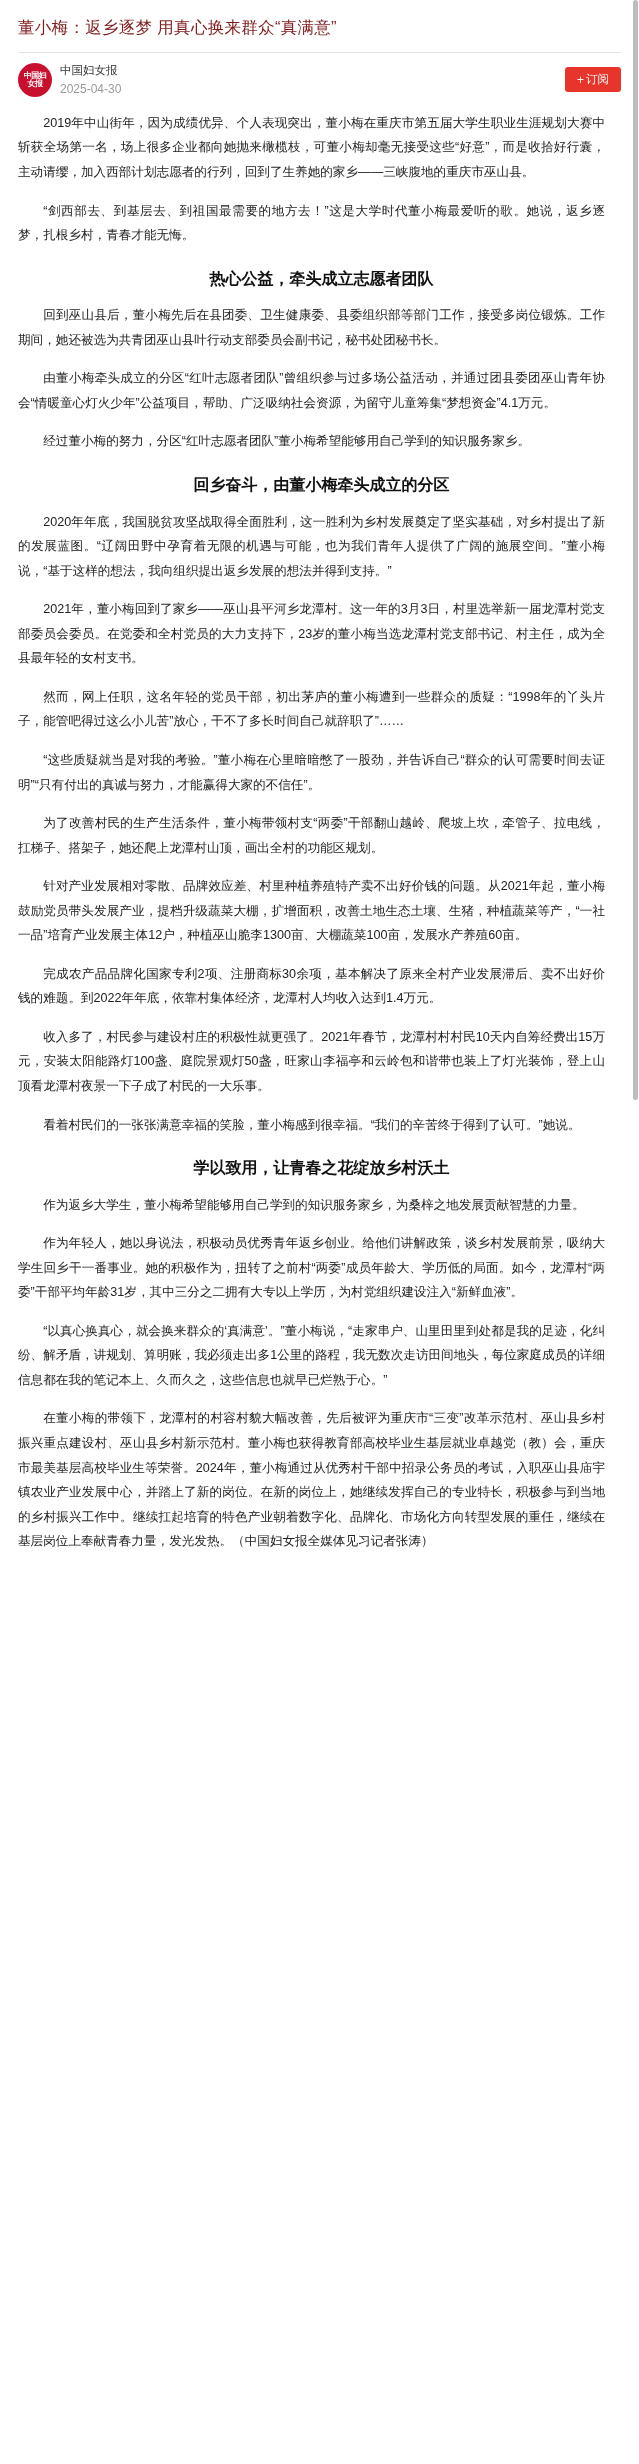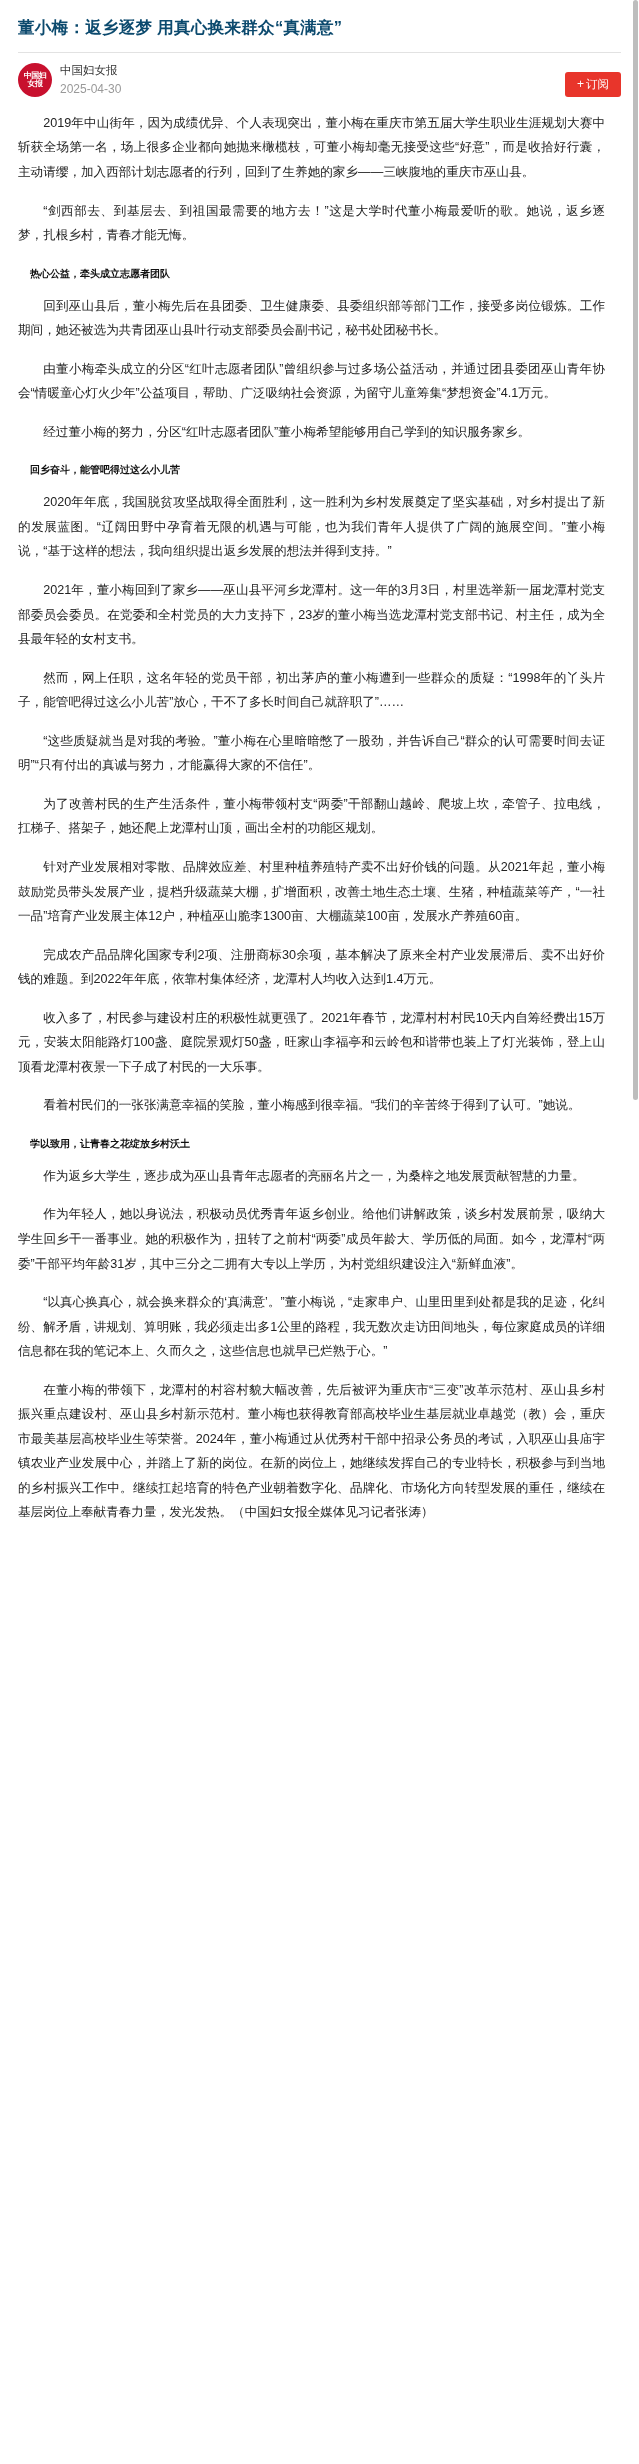--- a/index.html
+++ b/index.html
@@ -14,34 +14,34 @@
     min-height: 2464px;
     margin: 0 auto;
     background: #ffffff;
     position: relative;
   }
   .inner {
     padding: 14px 18px 20px 18px;
   }
   .headline {
     font-size: 16.5px;
-    font-weight: bold;
-    color: #0c4a6e;
+    font-weight: normal;
+    color: #7f1d1d;
     line-height: 1.45;
     letter-spacing: 0.3px;
     margin: 2px 0 12px 0;
   }
   .rule {
     height: 1px;
     background: #e2e2e2;
     margin: 0 0 10px 0;
   }
   .meta-bar {
     display: flex;
-    align-items: flex-end;
+    align-items: center;
     margin: 0 0 14px 0;
   }
   .avatar {
     width: 34px;
     height: 34px;
     border-radius: 50%;
     background: #c8102e;
     color: #fff;
     font-size: 8px;
     line-height: 1.05;
@@ -85,25 +85,26 @@
   .subscribe .plus { font-size: 12px; line-height: 1; }
   p.body {
     font-size: 12.6px;
     line-height: 1.95;
     color: #222;
     margin: 0 16px 14px 0;
     text-align: justify;
     text-indent: 2em;
   }
   h2.section {
-    font-size: 10px;
+    font-size: 16px;
     font-weight: bold;
     color: #111;
-    margin: 18px 0 12px 12px;
+    margin: 18px 0 12px 4px;
     line-height: 1.6;
+    text-align: center;
   }
   .scrollbar {
     position: absolute;
     right: 1px;
     top: 0;
     width: 5px;
     height: 1100px;
     background: #bdbdbd;
     border-radius: 3px;
   }
@@ -131,31 +132,31 @@
       </button>
     </div>
 
     <div id="body-root">
         <p class="body">2019年中山街年，因为成绩优异、个人表现突出，董小梅在重庆市第五届大学生职业生涯规划大赛中斩获全场第一名，场上很多企业都向她抛来橄榄枝，可董小梅却毫无接受这些“好意”，而是收拾好行囊，主动请缨，加入西部计划志愿者的行列，回到了生养她的家乡——三峡腹地的重庆市巫山县。</p>
         <p class="body">“剑西部去、到基层去、到祖国最需要的地方去！”这是大学时代董小梅最爱听的歌。她说，返乡逐梦，扎根乡村，青春才能无悔。</p>
         <h2 class="section">热心公益，牵头成立志愿者团队</h2>
         <p class="body">回到巫山县后，董小梅先后在县团委、卫生健康委、县委组织部等部门工作，接受多岗位锻炼。工作期间，她还被选为共青团巫山县叶行动支部委员会副书记，秘书处团秘书长。</p>
         <p class="body">由董小梅牵头成立的分区“红叶志愿者团队”曾组织参与过多场公益活动，并通过团县委团巫山青年协会“情暖童心灯火少年”公益项目，帮助、广泛吸纳社会资源，为留守儿童筹集“梦想资金”4.1万元。</p>
         <p class="body">经过董小梅的努力，分区“红叶志愿者团队”董小梅希望能够用自己学到的知识服务家乡。</p>
-        <h2 class="section">回乡奋斗，能管吧得过这么小儿苦</h2>
+        <h2 class="section">回乡奋斗，由董小梅牵头成立的分区</h2>
         <p class="body">2020年年底，我国脱贫攻坚战取得全面胜利，这一胜利为乡村发展奠定了坚实基础，对乡村提出了新的发展蓝图。“辽阔田野中孕育着无限的机遇与可能，也为我们青年人提供了广阔的施展空间。”董小梅说，“基于这样的想法，我向组织提出返乡发展的想法并得到支持。”</p>
         <p class="body">2021年，董小梅回到了家乡——巫山县平河乡龙潭村。这一年的3月3日，村里选举新一届龙潭村党支部委员会委员。在党委和全村党员的大力支持下，23岁的董小梅当选龙潭村党支部书记、村主任，成为全县最年轻的女村支书。</p>
         <p class="body">然而，网上任职，这名年轻的党员干部，初出茅庐的董小梅遭到一些群众的质疑：“1998年的丫头片子，能管吧得过这么小儿苦”放心，干不了多长时间自己就辞职了”……</p>
         <p class="body">“这些质疑就当是对我的考验。”董小梅在心里暗暗憋了一股劲，并告诉自己“群众的认可需要时间去证明”“只有付出的真诚与努力，才能赢得大家的不信任”。</p>
         <p class="body">为了改善村民的生产生活条件，董小梅带领村支“两委”干部翻山越岭、爬坡上坎，牵管子、拉电线，扛梯子、搭架子，她还爬上龙潭村山顶，画出全村的功能区规划。</p>
         <p class="body">针对产业发展相对零散、品牌效应差、村里种植养殖特产卖不出好价钱的问题。从2021年起，董小梅鼓励党员带头发展产业，提档升级蔬菜大棚，扩增面积，改善土地生态土壤、生猪，种植蔬菜等产，“一社一品”培育产业发展主体12户，种植巫山脆李1300亩、大棚蔬菜100亩，发展水产养殖60亩。</p>
         <p class="body">完成农产品品牌化国家专利2项、注册商标30余项，基本解决了原来全村产业发展滞后、卖不出好价钱的难题。到2022年年底，依靠村集体经济，龙潭村人均收入达到1.4万元。</p>
         <p class="body">收入多了，村民参与建设村庄的积极性就更强了。2021年春节，龙潭村村村民10天内自筹经费出15万元，安装太阳能路灯100盏、庭院景观灯50盏，旺家山李福亭和云岭包和谐带也装上了灯光装饰，登上山顶看龙潭村夜景一下子成了村民的一大乐事。</p>
         <p class="body">看着村民们的一张张满意幸福的笑脸，董小梅感到很幸福。“我们的辛苦终于得到了认可。”她说。</p>
         <h2 class="section">学以致用，让青春之花绽放乡村沃土</h2>
-        <p class="body">作为返乡大学生，逐步成为巫山县青年志愿者的亮丽名片之一，为桑梓之地发展贡献智慧的力量。</p>
+        <p class="body">作为返乡大学生，董小梅希望能够用自己学到的知识服务家乡，为桑梓之地发展贡献智慧的力量。</p>
         <p class="body">作为年轻人，她以身说法，积极动员优秀青年返乡创业。给他们讲解政策，谈乡村发展前景，吸纳大学生回乡干一番事业。她的积极作为，扭转了之前村“两委”成员年龄大、学历低的局面。如今，龙潭村“两委”干部平均年龄31岁，其中三分之二拥有大专以上学历，为村党组织建设注入“新鲜血液”。</p>
         <p class="body">“以真心换真心，就会换来群众的‘真满意’。”董小梅说，“走家串户、山里田里到处都是我的足迹，化纠纷、解矛盾，讲规划、算明账，我必须走出多1公里的路程，我无数次走访田间地头，每位家庭成员的详细信息都在我的笔记本上、久而久之，这些信息也就早已烂熟于心。”</p>
         <p class="body">在董小梅的带领下，龙潭村的村容村貌大幅改善，先后被评为重庆市“三变”改革示范村、巫山县乡村振兴重点建设村、巫山县乡村新示范村。董小梅也获得教育部高校毕业生基层就业卓越党（教）会，重庆市最美基层高校毕业生等荣誉。2024年，董小梅通过从优秀村干部中招录公务员的考试，入职巫山县庙宇镇农业产业发展中心，并踏上了新的岗位。在新的岗位上，她继续发挥自己的专业特长，积极参与到当地的乡村振兴工作中。继续扛起培育的特色产业朝着数字化、品牌化、市场化方向转型发展的重任，继续在基层岗位上奉献青春力量，发光发热。（中国妇女报全媒体见习记者张涛）</p>
       </div>
 
   </div>
 </div>
 
 </body></html>

